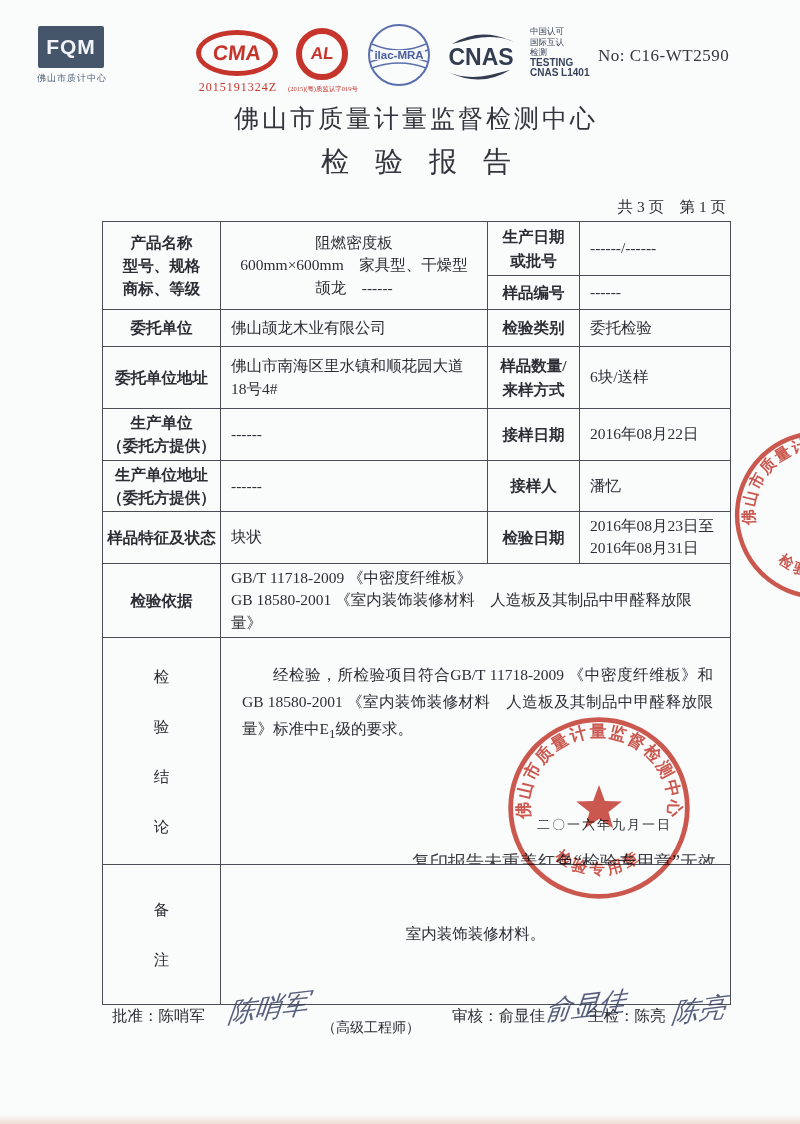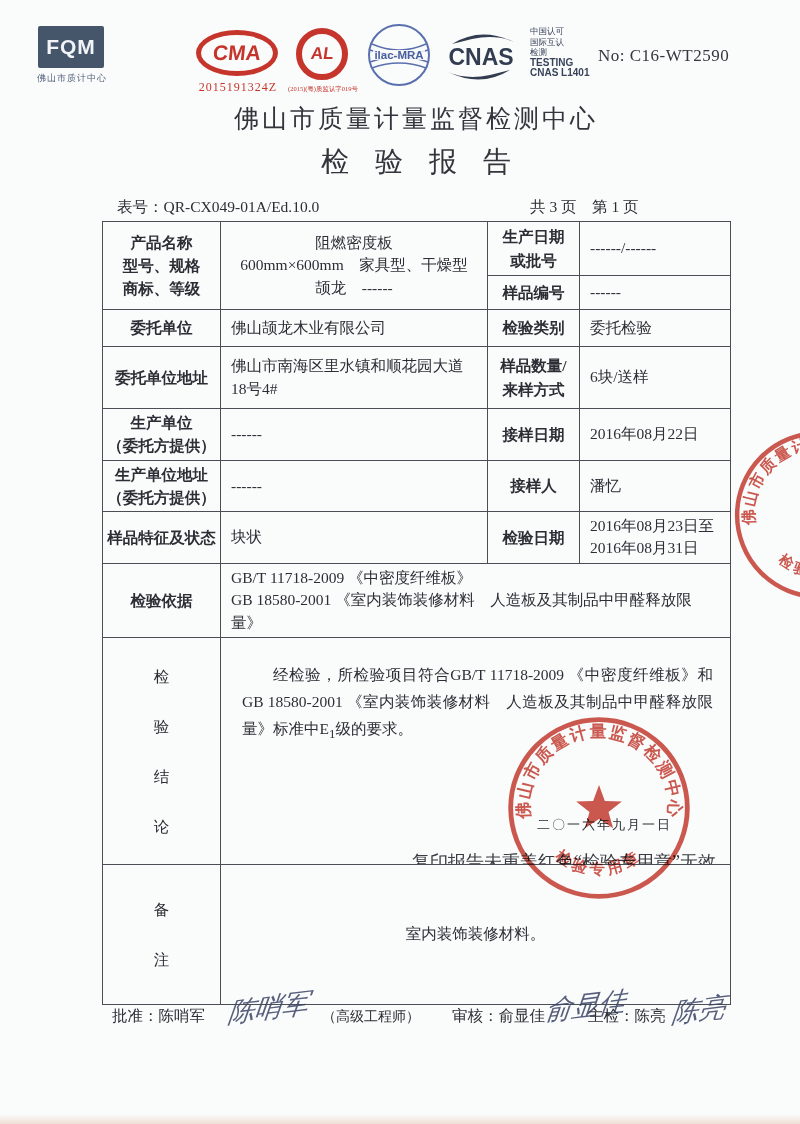--- a/index.html
+++ b/index.html
@@ -33,39 +33,39 @@
   .cnas-logo{left:438px;top:30px;}
   .accred{left:530px;top:26px;font-family:"Liberation Sans",sans-serif;color:#39445a;font-size:8.5px;line-height:10.5px;}
   .accred .b{font-weight:bold;font-size:10px;}
   .report-no{left:598px;top:46px;font-size:17px;color:#34373f;letter-spacing:.5px;}
 
   
   .org-title{left:16px;width:800px;top:102px;text-align:center;font-size:25px;letter-spacing:3px;color:#32353c;}
   .report-title{left:16px;width:800px;top:143px;text-align:center;font-size:28px;letter-spacing:26px;padding-left:26px;box-sizing:border-box;color:#32353c;}
 
   .meta-left{left:117px;top:197px;font-size:15.5px;}
-  .meta-right{left:530px;top:197px;width:196px;font-size:15.5px;}
+  .meta-right{left:530px;top:197px;width:196px;text-align:right;font-size:15.5px;}
 
   
   table.rep{position:absolute;left:102px;top:221px;width:628px;border-collapse:collapse;table-layout:fixed;}
   table.rep td{border:1.6px solid #4b4e54;font-size:15.5px;color:#2c2e35;overflow:hidden;}
   td.lbl{text-align:center;white-space:pre-line;line-height:1.5;padding:2px 2px;font-weight:bold;}
   td.val{padding:3px 10px;white-space:pre-line;line-height:1.45;text-align:left;}
   td.cen{text-align:center;}
   td.vert{text-align:center;white-space:pre-line;line-height:25px;font-size:16px;vertical-align:middle;}
   td.concl{vertical-align:top;position:relative;}
   .concl-par{padding:22px 16px 0 20px;line-height:27px;text-indent:2em;text-align:justify;}
   .concl-date{position:absolute;right:58px;top:178px;font-size:13px;letter-spacing:2px;}
   .concl-note{position:absolute;right:14px;top:212px;font-size:18px;color:#3a3c42;}
   td.remark{vertical-align:middle;text-align:center;font-size:15.5px;}
 
   
   .foot{font-size:15.5px;color:#2c2e35;}
   .sig{font-style:italic;color:#3b4466;font-size:27px;transform:rotate(-7deg) skewX(-14deg);opacity:.85;white-space:nowrap;}
-  .eng-title{font-size:14px;}
+  .eng-title{font-size:14px;margin-top:11px;}
 
   
   .stamp{mix-blend-mode:multiply;opacity:.85;}
 </style>
 </head>
 <body>
 
 <div class="page">
 
   <div class="abs fqm-box">
@@ -105,21 +105,20 @@
     <div>检测</div>
     <div class="b">TESTING</div>
     <div class="b">CNAS L1401</div>
   </div>
 
   <div class="abs report-no">No: C16-WT2590</div>
 
   <div class="abs org-title">佛山市质量计量监督检测中心</div>
   <div class="abs report-title">检验报告</div>
 
-  <div class="abs meta-left">表号：QR-CX049-01A/Ed.10.0</div>
   <div class="abs meta-right">共 3 页　第 1 页</div>
 
   <table class="rep">
     <colgroup>
         <col style="width:118px">
         <col style="width:267px">
         <col style="width:92px">
         <col style="width:151px">
       </colgroup>
     <tbody>

